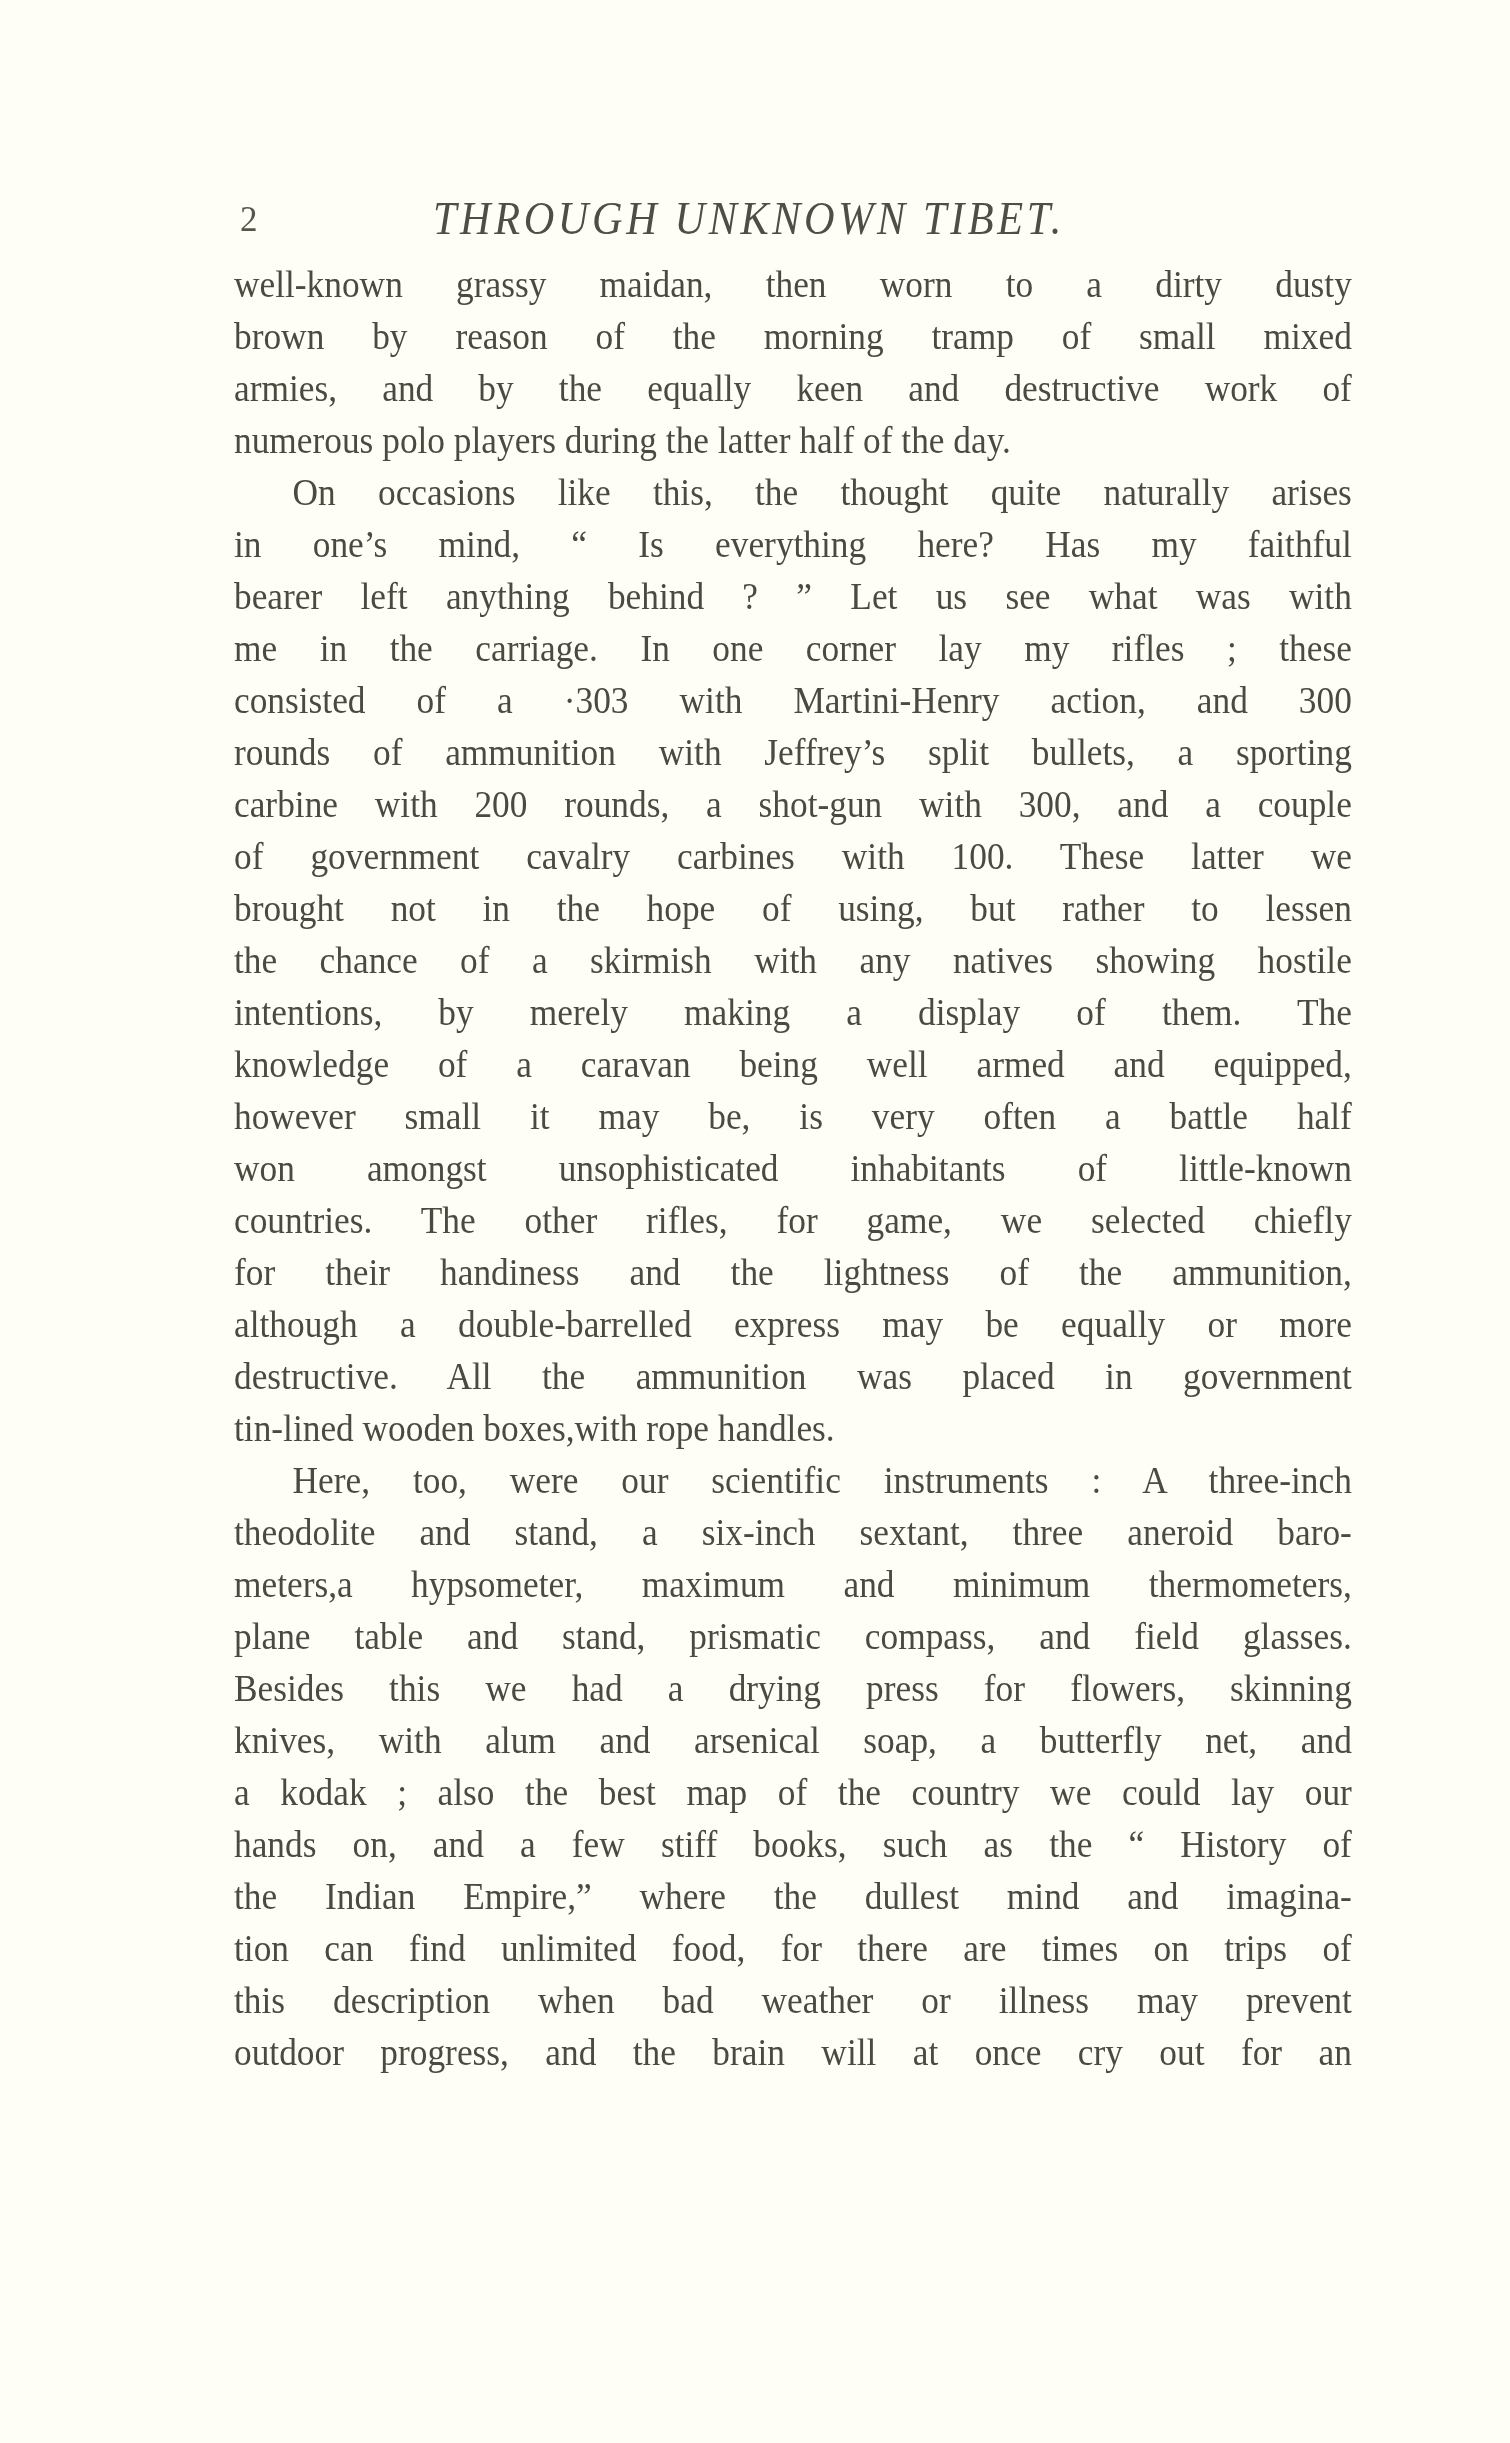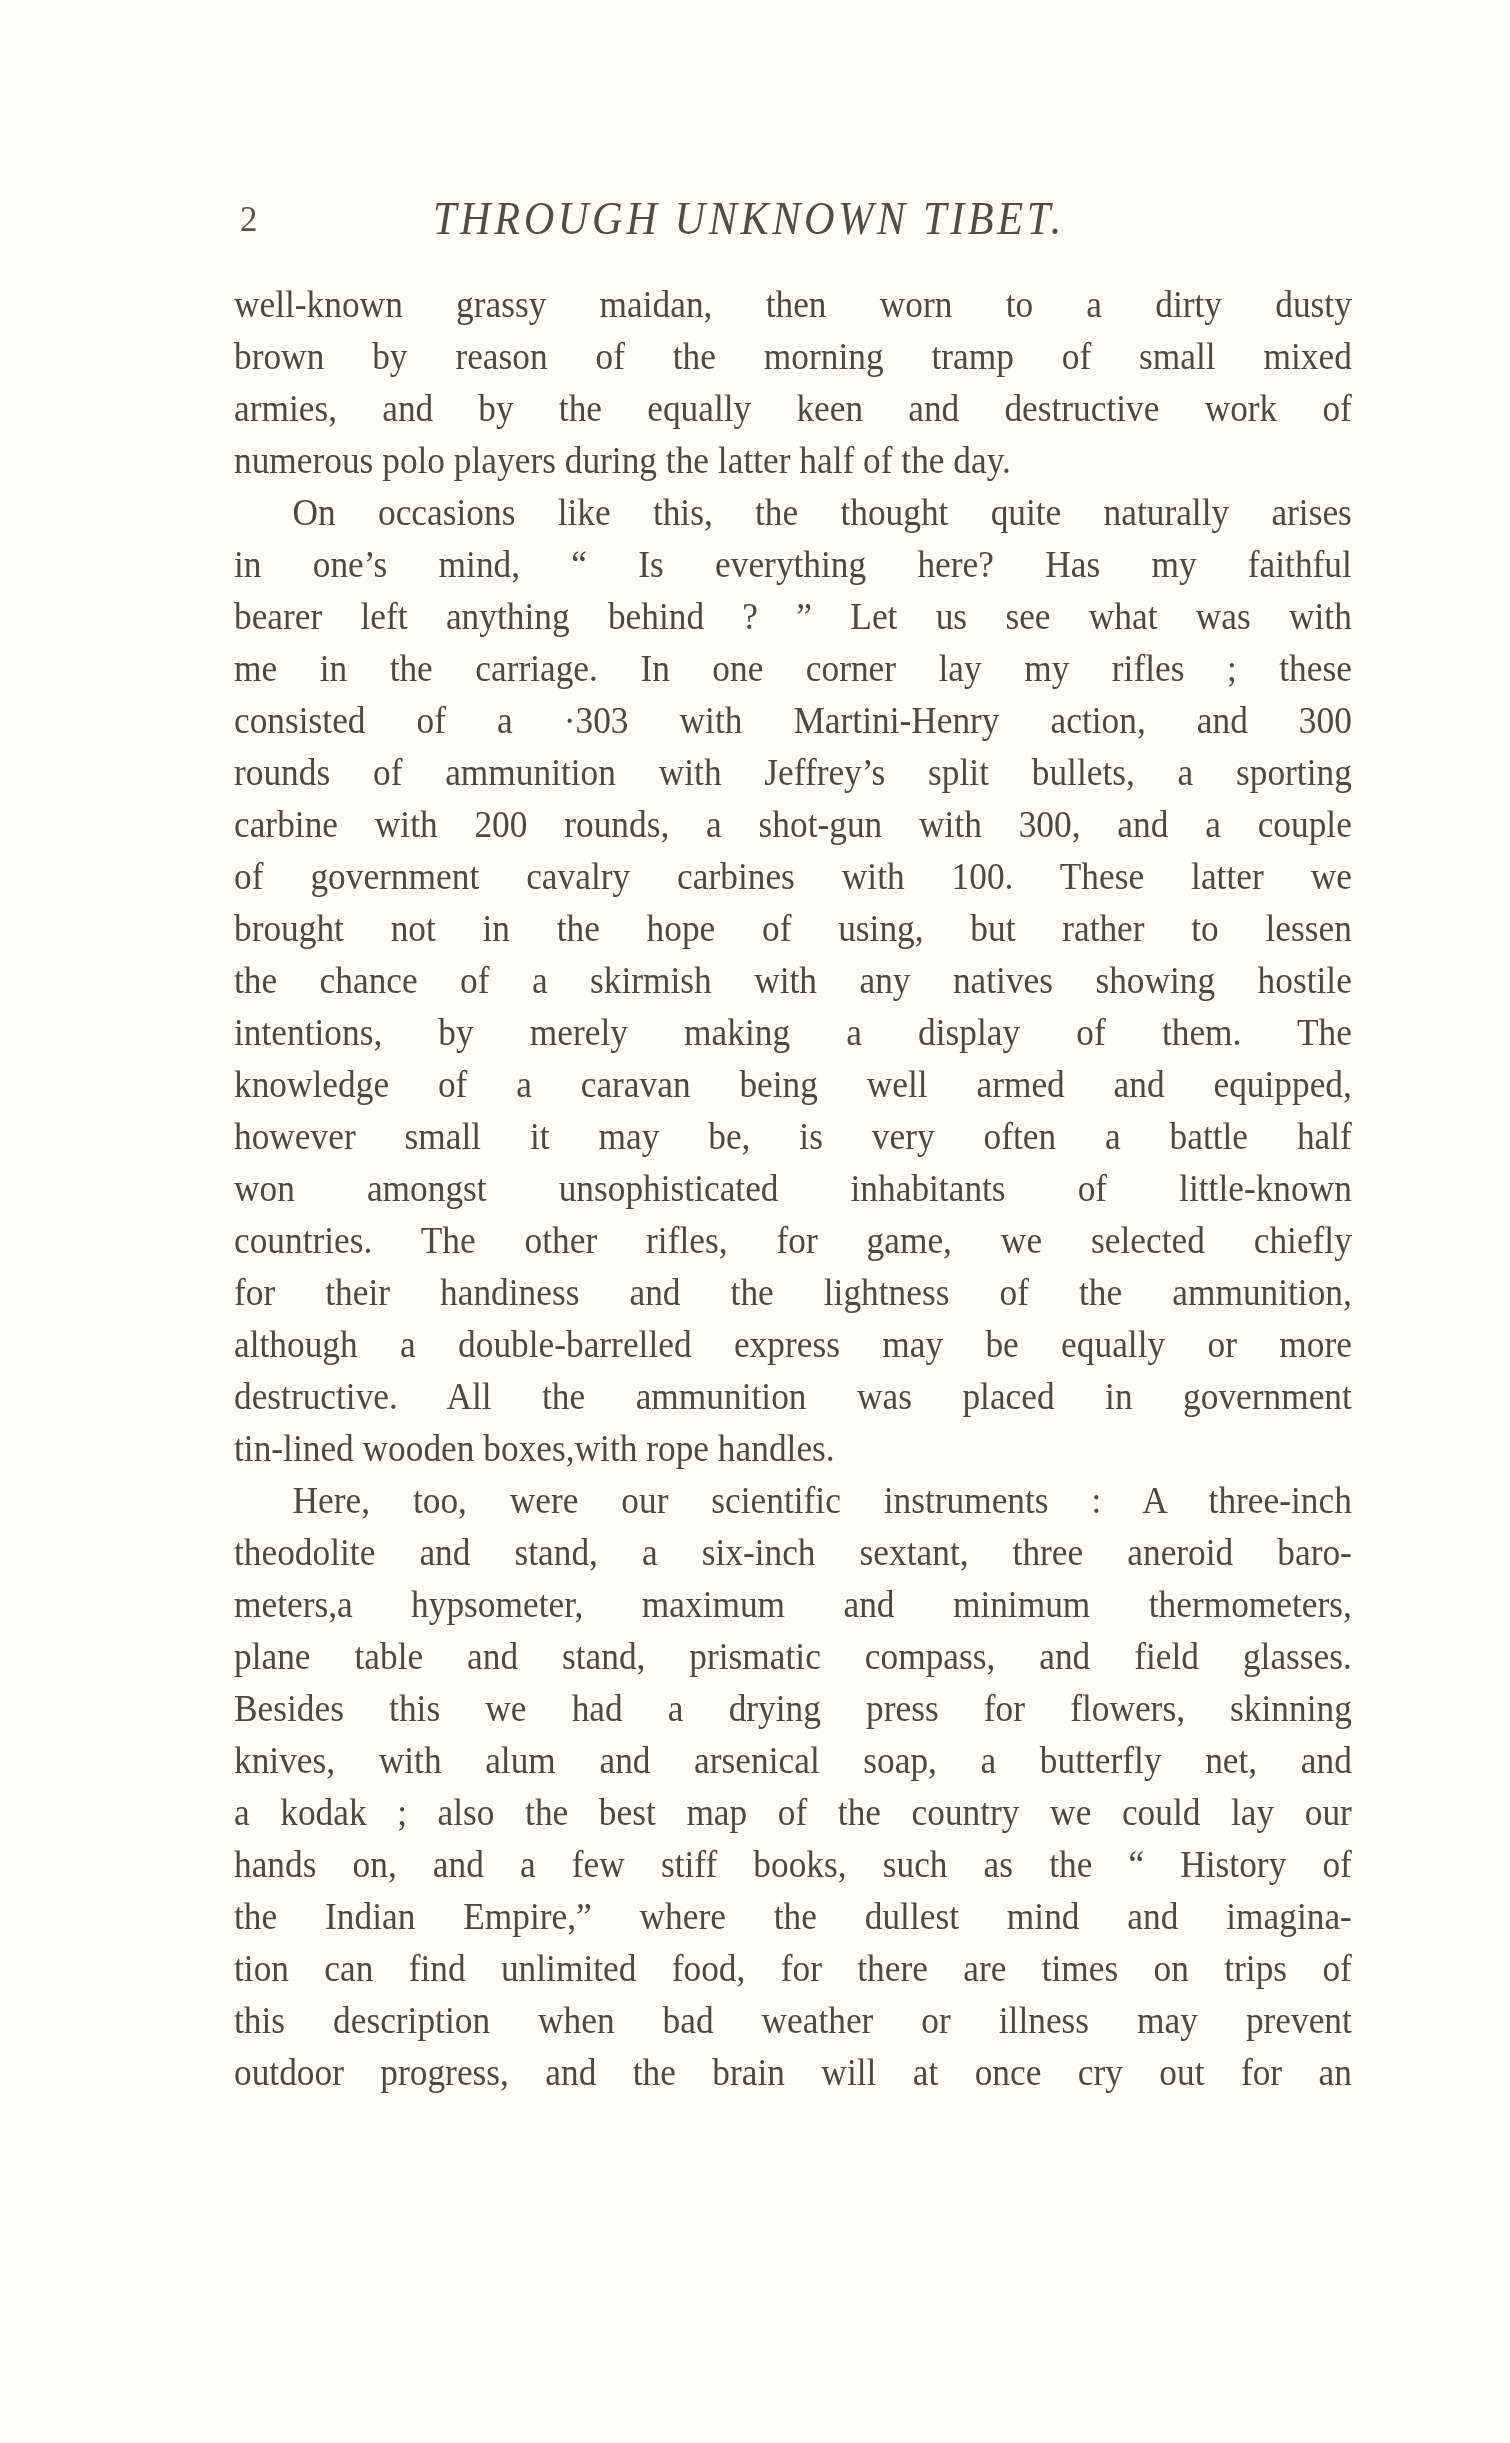--- a/index.html
+++ b/index.html
@@ -29,21 +29,21 @@
     position: absolute; left: 199px; top: 0;
     font-size: 46px;
     font-style: italic;
     letter-spacing: 3.9px;
     transform: scaleX(0.92);
     transform-origin: left center;
     color: #4e4e44;
     white-space: nowrap;
   }
   .body-text {
-    margin-top: 25px;
+    margin-top: 5px;
   }
   .line {
     display: block;
     height: 52px;
     line-height: 52px;
     font-size: 38px;
     white-space: nowrap;
     text-align: justify;
     text-align-last: justify;
     transform: scaleX(0.93);

